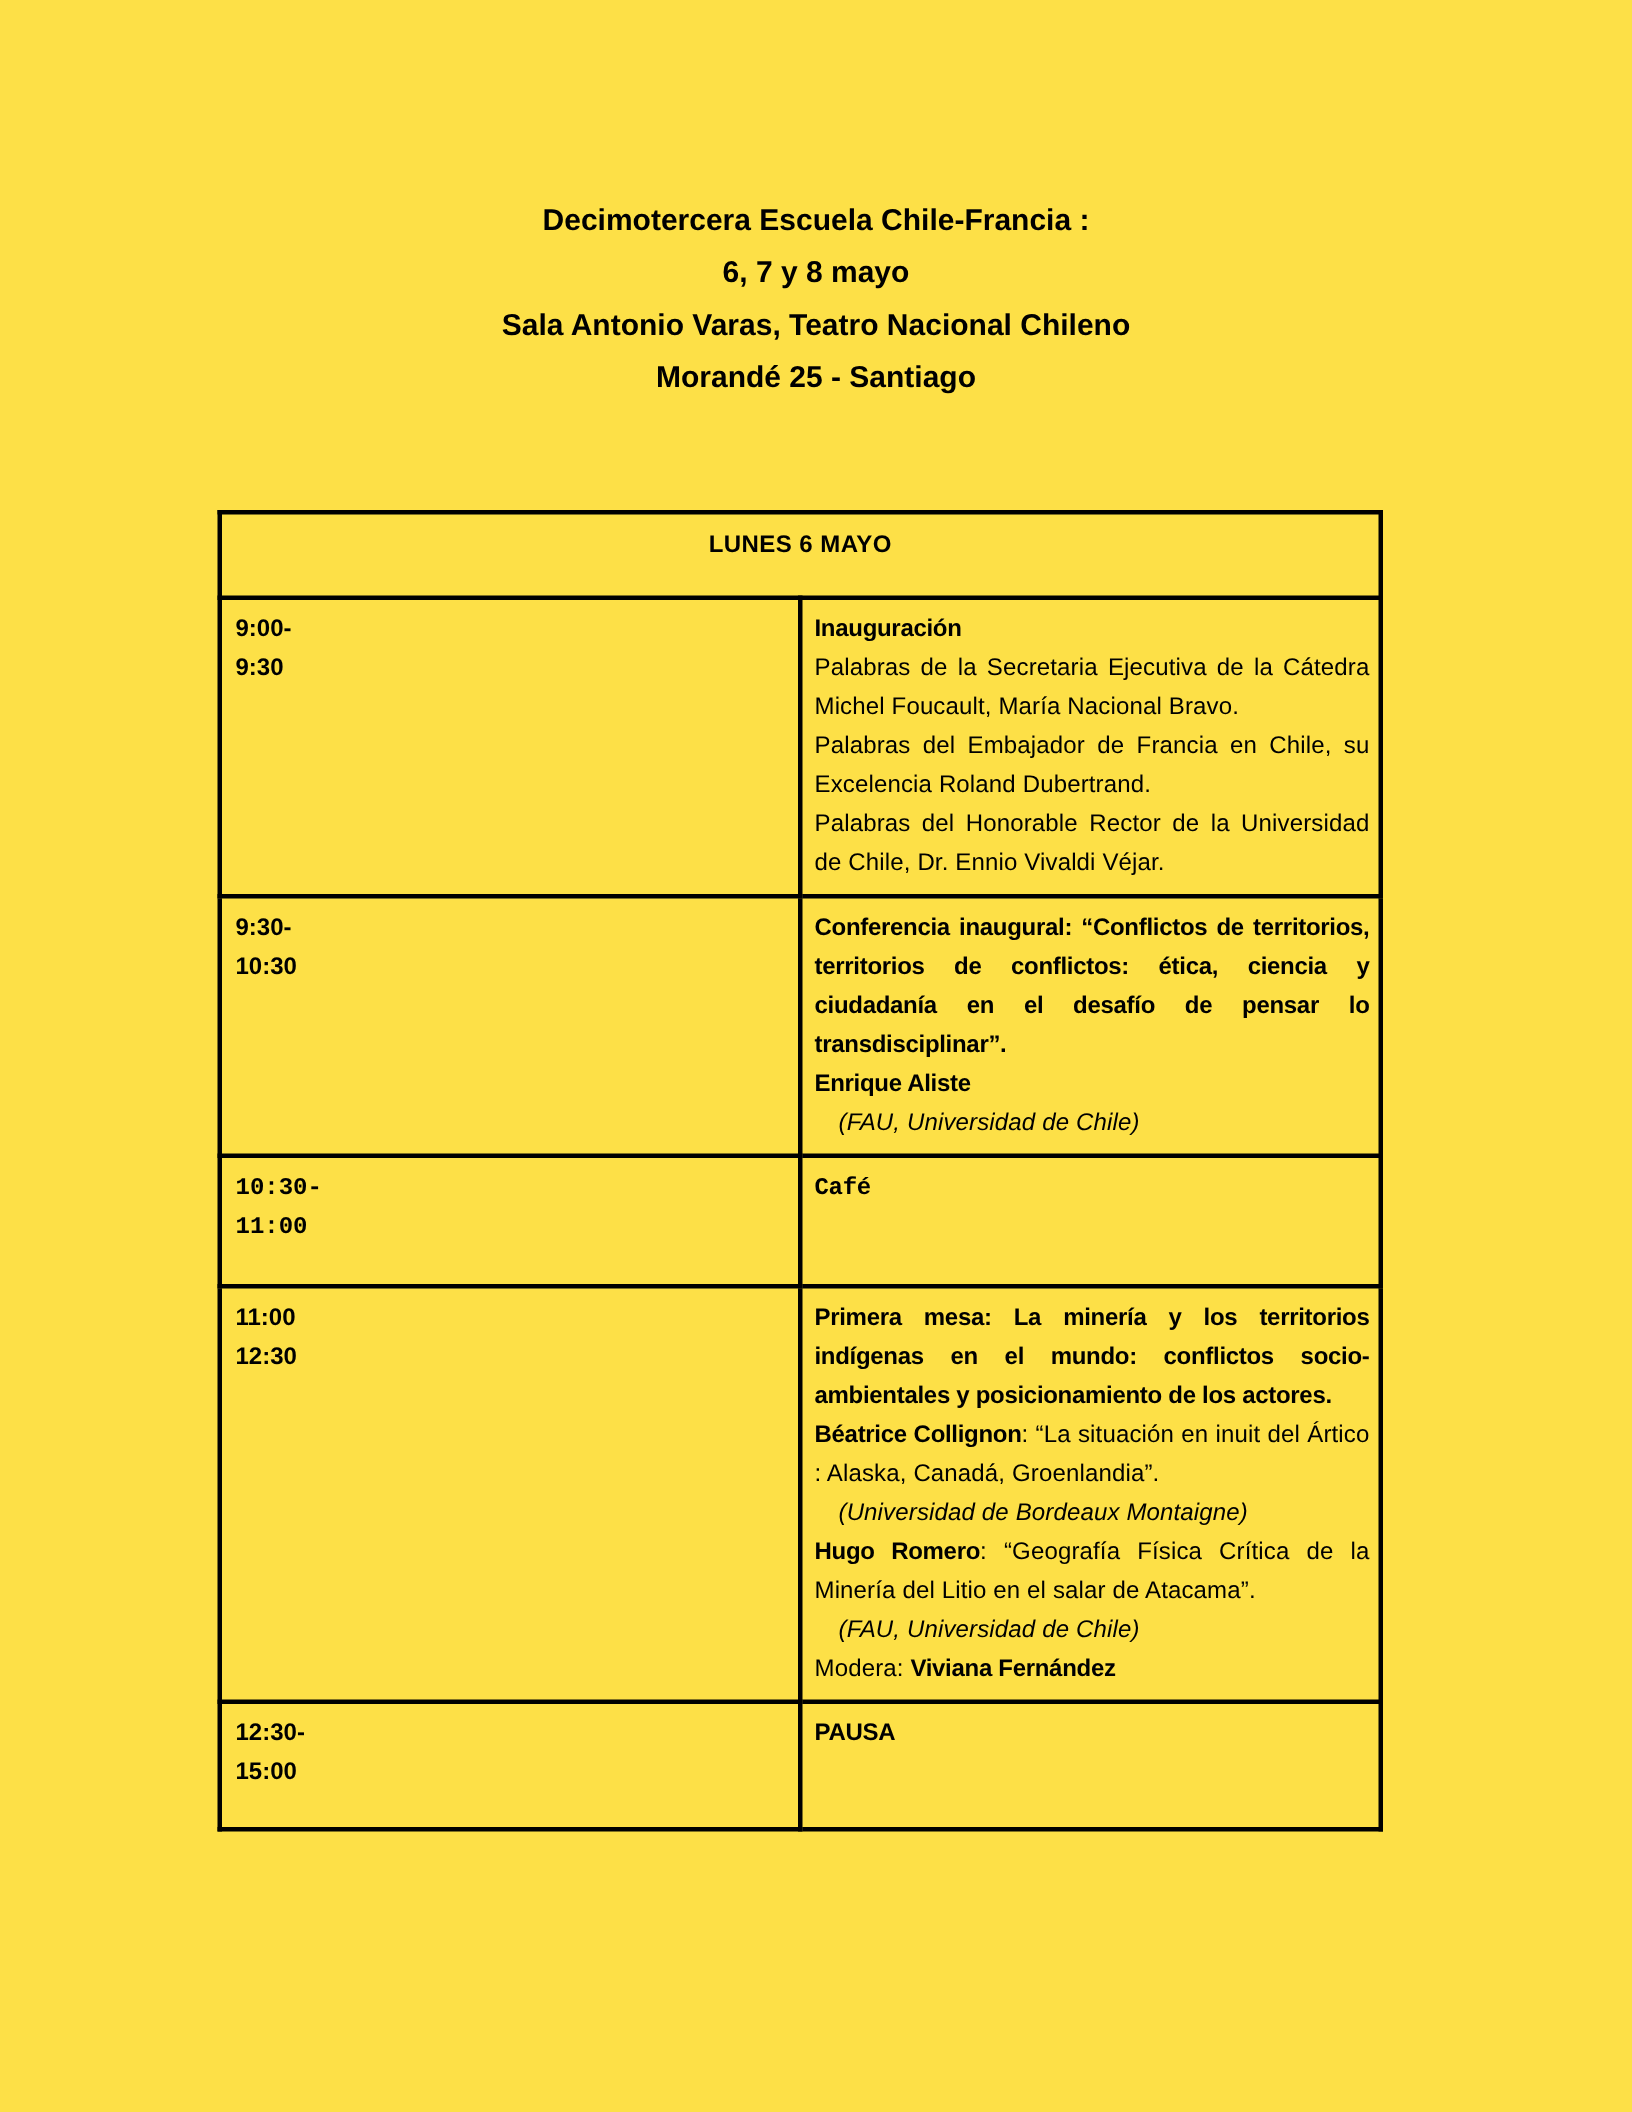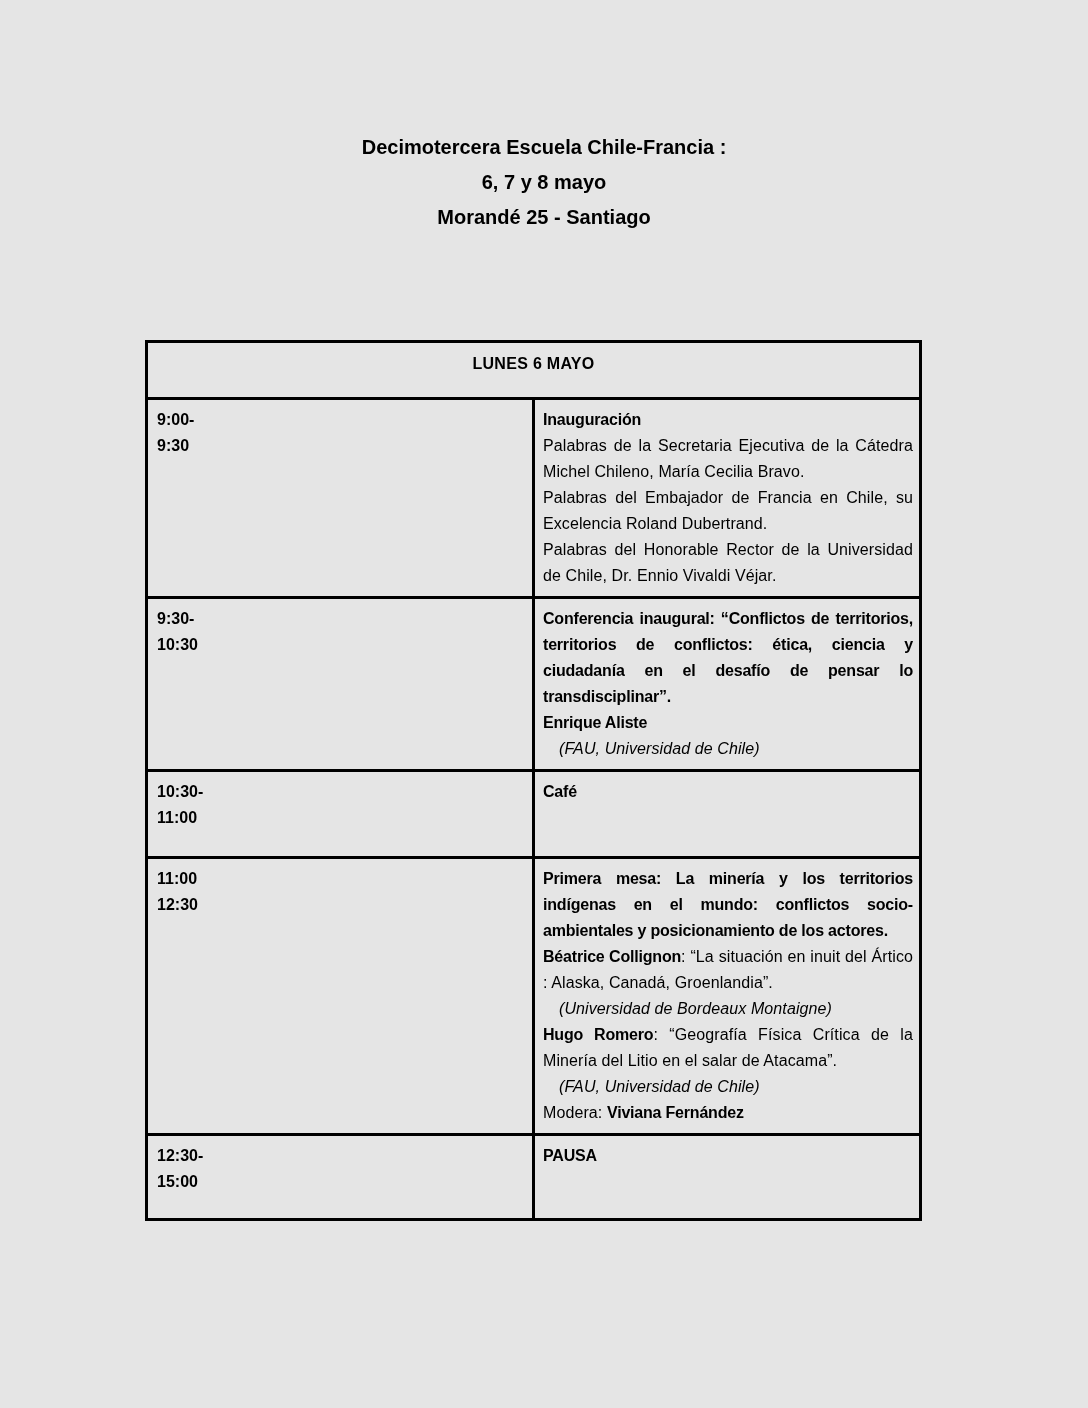--- a/index.html
+++ b/index.html
@@ -9,21 +9,21 @@
     height: 1408px;
     font-family: "Liberation Sans", sans-serif;
     color: #000000;
     position: relative;
     overflow: hidden;
   }
   .page {
     position: relative;
     width: 1088px;
     height: 1408px;
-    background: #e5e5e5;
+    background: #fde047;
   }
   .title-block {
     padding-top: 130px;
     text-align: center;
     font-weight: bold;
     font-size: 20px;
     line-height: 35px;
   }
   .title-line { white-space: nowrap; }
 
@@ -63,50 +63,51 @@
   .content-cell p {
     text-align: justify;
     letter-spacing: 0.1px;
   }
   .content-cell .b { font-weight: bold; letter-spacing: -0.2px; }
   .content-cell .i { font-style: italic; margin-left: 16px; }
 
   thead tr { height: 57px; }
   tbody tr:nth-child(1) { height: 186px; }
   tbody tr:nth-child(2) { height: 125px; padding-left: 32px; }
-  tbody tr:nth-child(3) { height: 87px; }
+  tbody tr:nth-child(3) { height: 87px; font-family: Liberation Mono, monospace; }
   tbody tr:nth-child(4) { height: 236px; }
   tbody tr:nth-child(5) { height: 85px; }
 </style>
 </head>
 <body>
 
 <div class="page">
 
   <header class="title-block">
     <div class="title-line">Decimotercera Escuela Chile-Francia :</div>
     <div class="title-line">6, 7 y 8 mayo</div>
+    <div class="title-line">Sala Antonio Varas, Teatro Nacional Chileno</div>
     <div class="title-line">Morandé 25 - Santiago</div>
   </header>
 
   <table class="schedule">
     <thead>
       <tr>
         <th class="day-header" colspan="2">LUNES 6 MAYO</th>
       </tr>
     </thead>
     <tbody>
         <tr>
           <td class="time-cell">
             <div>9:00-</div>
             <div>9:30</div>
           </td>
           <td class="content-cell">
             <p><span class="b">Inauguración</span></p>
-            <p><span>Palabras de la Secretaria Ejecutiva de la Cátedra Michel Chileno, María Cecilia Bravo.</span></p>
+            <p><span>Palabras de la Secretaria Ejecutiva de la Cátedra Michel Foucault, María Nacional Bravo.</span></p>
             <p><span>Palabras del Embajador de Francia en Chile, su Excelencia Roland Dubertrand.</span></p>
             <p><span>Palabras del Honorable Rector de la Universidad de Chile, Dr. Ennio Vivaldi Véjar.</span></p>
           </td>
         </tr>
         <tr>
           <td class="time-cell">
             <div>9:30-</div>
             <div>10:30</div>
           </td>
           <td class="content-cell">

